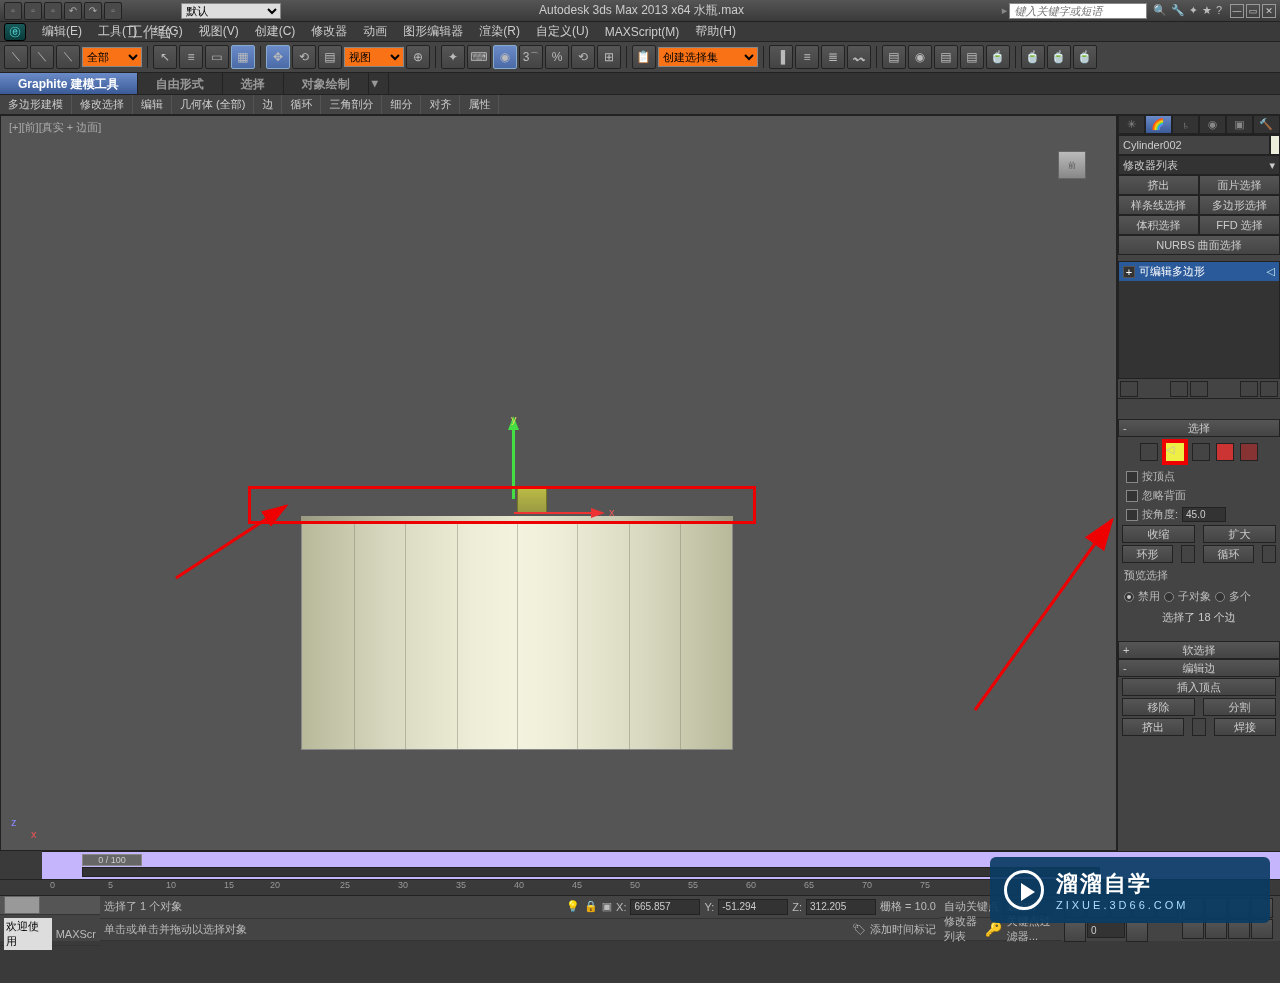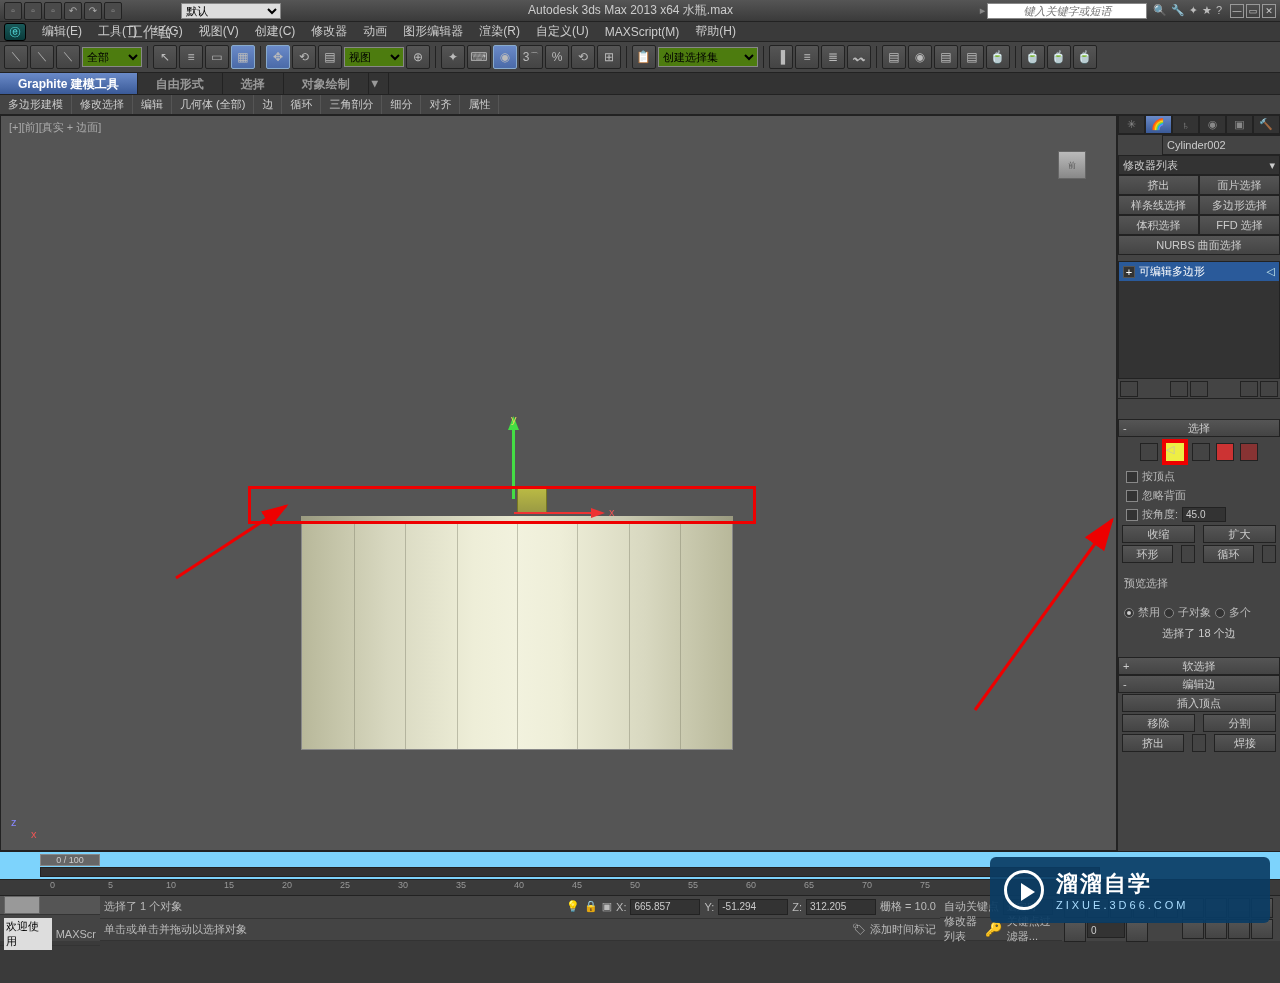--- a/index.html
+++ b/index.html
@@ -3,32 +3,32 @@
 <meta charset="utf-8">
 <style>
 * { margin: 0; padding: 0; box-sizing: border-box; font-family: "Microsoft YaHei", sans-serif; }
 body { background: #3a3a3a; color: #bbb; font-size: 11px; overflow: hidden; width: 1280px; height: 983px; position: relative; }
 .titlebar { height: 22px; background: linear-gradient(#555, #3a3a3a); display: flex; align-items: center; padding: 0 4px; border-bottom: 1px solid #222; }
 .titlebar .qat { display: flex; gap: 2px; }
 .icon-btn { width: 18px; height: 18px; background: #4a4a4a; border: 1px solid #222; border-radius: 2px; display: flex; align-items: center; justify-content: center; font-size: 10px; color: #aaa; }
 .titlebar .ws-label { margin-left: 6px; font-size: 15px; margin-top: 44px; }
 .titlebar .ws-select { background: #ddd; color: #000; border: 1px solid #888; font-size: 11px; height: 16px; width: 100px; margin-left: 4px; }
 .titlebar .title { flex: 1; text-align: center; color: #ccc; font-size: 12px; }
-.titlebar .search { width: 160px; height: 16px; background: #fff; border: 1px solid #888; font-size: 11px; color: #999; padding: 0 14px; font-style: italic; text-align: center; }
+.titlebar .search { width: 138px; height: 16px; background: #fff; border: 1px solid #888; font-size: 11px; color: #999; padding: 0 4px; font-style: italic; }
 .titlebar .right-icons { display: flex; gap: 4px; margin-left: 6px; }
 .win-btns { display: flex; gap: 2px; margin-left: 8px; }
 .win-btn { width: 14px; height: 14px; border: 1px solid #999; font-size: 9px; text-align: center; line-height: 12px; color: #ccc; }
 .menubar { height: 20px; background: #3a3a3a; display: flex; align-items: center; padding: 0 4px; border-bottom: 1px solid #222; }
 .app-icon { width: 22px; height: 18px; background: linear-gradient(#1a5a5a, #0a3a3a); border: 1px solid #000; border-radius: 3px; margin-right: 8px; color: #5dd; font-size: 11px; text-align: center; line-height: 16px; }
 .menu-item { padding: 2px 8px; color: #ccc; font-size: 12px; }
 .toolbar { padding: 3px 4px; background: #444; border-bottom: 1px solid #222; display: flex; align-items: center; gap: 2px; flex-wrap: nowrap; }
 .tb-btn { width: 24px; height: 24px; background: linear-gradient(#555, #444); border: 1px solid #222; border-radius: 2px; display: flex; align-items: center; justify-content: center; font-size: 12px; color: #bbb; }
 .tb-btn.active { background: linear-gradient(#6a8ac8, #4a6aa8); border-color: #8ac; }
 .tb-sep { width: 1px; height: 22px; background: #222; margin: 0 3px; }
-.tb-select { background: #4d7c0f; color: #000; border: 1px solid #888; height: 20px; font-size: 11px; }
+.tb-select { background: #f97316; color: #000; border: 1px solid #888; height: 20px; font-size: 11px; }
 .ribbon-tabs { height: 22px; background: #333; display: flex; border-bottom: 1px solid #222; font-weight: bold; }
 .ribbon-tab { padding: 3px 18px; color: #999; font-size: 12px; border-right: 1px solid #222; }
 .ribbon-tab.active { background: linear-gradient(#6a8ac8, #3a5a98); color: #fff; }
 .ribbon-sub { height: 20px; background: #444; display: flex; align-items: center; border-bottom: 1px solid #222; }
 .ribbon-sub-item { padding: 2px 8px; color: #ccc; font-size: 11px; border-right: 1px solid #555; }
 .main { display: flex; height: 736px; }
 .viewport { flex: 1; background: #555; position: relative; border: 1px solid #222; }
 .vp-label { position: absolute; top: 4px; left: 8px; color: #aaa; font-size: 11px; }
 .vp-cube { position: absolute; top: 35px; right: 30px; width: 28px; height: 28px; background: linear-gradient(#bbb, #888); border: 1px solid #666; color: #555; font-size: 8px; text-align: center; line-height: 28px; }
 .cylinder { position: absolute; left: 300px; top: 406px; width: 432px; height: 228px; background: linear-gradient(90deg, #b8b89a 0%, #d8d8c0 20%, #eeeed8 40%, #f2f2de 50%, #eeeed8 60%, #d8d8c0 80%, #b8b89a 100%); border: 1px solid #888; }
@@ -41,21 +41,21 @@
 .gizmo-x-head { position: absolute; left: 590px; top: 392px; width: 14px; height: 10px; background: #e33; clip-path: polygon(0 0, 100% 50%, 0 100%); }
 .gizmo-center { position: absolute; left: 516px; top: 371px; width: 30px; height: 27px; background: linear-gradient(#bb4, #994); border: 1px solid #772; }
 .axis-tl { position: absolute; bottom: 10px; left: 10px; }
 .axis-tl .z { color: #88f; }
 .axis-tl .x { color: #e55; margin-left: 20px; }
 .sel-line { position: absolute; left: 297px; top: 405px; width: 438px; height: 2px; background: #e33; }
 .cmd-panel { width: 163px; background: #444; border-left: 1px solid #222; display: flex; flex-direction: column; }
 .cmd-tabs { height: 20px; display: flex; background: #333; border-bottom: 1px solid #222; }
 .cmd-tab { flex: 1; border: 1px solid #222; display: flex; align-items: center; justify-content: center; font-size: 11px; color: #888; }
 .cmd-tab.active { background: linear-gradient(#6a8ac8, #3a5a98); color: #fff; }
-.obj-name { height: 20px; display: flex; margin-left: 44px; }
+.obj-name { height: 20px; display: flex; }
 .obj-name input { flex: 1; background: #444; border: 1px solid #222; color: #ccc; font-size: 11px; padding: 0 4px; }
 .color-swatch { width: 18px; background: #eed; border: 1px solid #222; }
 .mod-list-sel { height: 20px; background: #333; color: #ccc; border: 1px solid #222; font-size: 11px; padding: 0 4px; display: flex; align-items: center; justify-content: space-between; }
 .mod-btns { display: flex; flex-wrap: wrap; }
 .mod-btn { width: 50%; height: 20px; background: linear-gradient(#555, #444); border: 1px solid #222; color: #ccc; font-size: 11px; display: flex; align-items: center; justify-content: center; }
 .mod-full { width: 100%; height: 20px; background: linear-gradient(#555, #444); border: 1px solid #222; color: #ccc; font-size: 11px; display: flex; align-items: center; justify-content: center; }
 .stack { background: #333; border: 1px solid #222; height: 118px; margin-top: 6px; }
 .stack-item { background: #2a5a9a; color: #fff; padding: 2px 4px; font-size: 11px; display: flex; align-items: center; gap: 4px; }
 .stack-item .tri { color: #cee; }
 .stack-tools { height: 20px; display: flex; gap: 2px; justify-content: space-between; padding: 2px; border-bottom: 1px solid #222; }
@@ -70,21 +70,21 @@
 .chk-row { display: flex; align-items: center; padding: 2px 8px; gap: 4px; font-size: 11px; }
 .chk { width: 12px; height: 12px; border: 1px solid #888; background: #333; }
 .spin { width: 44px; height: 15px; background: #333; border: 1px solid #222; color: #ccc; font-size: 10px; padding: 0 3px; }
 .btn-row { display: flex; padding: 1px 4px; gap: 8px; }
 .panel-btn { flex: 1; height: 18px; background: linear-gradient(#555, #444); border: 1px solid #222; color: #ccc; font-size: 11px; display: flex; align-items: center; justify-content: center; }
 .small-sq { width: 14px; height: 18px; background: #444; border: 1px solid #222; }
 .radio-row { display: flex; padding: 2px 6px; gap: 4px; font-size: 11px; align-items: center; }
 .radio { width: 10px; height: 10px; border-radius: 50%; border: 1px solid #888; background: #333; }
 .radio.on::after { content: ''; display: block; width: 4px; height: 4px; background: #ccc; border-radius: 50%; margin: 2px; }
 .info-text { text-align: center; font-size: 11px; padding: 4px; color: #ccc; }
-.timeline { height: 28px; background: #7dd3fc; display: flex; align-items: center; border-top: 1px solid #222; position: relative; }
+.timeline { height: 28px; background: #c4b5fd; display: flex; align-items: center; border-top: 1px solid #222; position: relative; margin-left: 42px; }
 .time-slider { position: absolute; left: 40px; top: 2px; width: 60px; height: 12px; background: #666; border: 1px solid #888; color: #ccc; font-size: 9px; text-align: center; }
 .time-track { position: absolute; left: 40px; right: 180px; top: 15px; height: 10px; background: #333; border: 1px solid #222; }
 .status { height: 46px; background: #444; border-top: 1px solid #222; display: flex; }
 .status-left { width: 100px; display: flex; flex-direction: column; gap: 8px; }
 .status-mid { flex: 1; display: flex; flex-direction: column; }
 .status-row { height: 23px; display: flex; align-items: center; border-bottom: 1px solid #333; padding: 0 4px; gap: 4px; font-size: 11px; }
 .coord-box { width: 70px; height: 16px; background: #333; border: 1px solid #222; color: #ccc; font-size: 10px; padding: 0 3px; }
 .status-right { width: 340px; display: flex; }
 .nav-btns { display: flex; flex-wrap: wrap; width: 100px; gap: 1px; padding: 2px; }
 .nav-btn { width: 22px; height: 20px; background: linear-gradient(#555, #444); border: 1px solid #222; }
@@ -322,21 +322,21 @@
     <div class="btn-row">
       <div class="panel-btn">收缩</div>
       <div class="panel-btn">扩大</div>
     </div>
     <div class="btn-row">
       <div class="panel-btn">环形</div>
       <div class="small-sq"></div>
       <div class="panel-btn">循环</div>
       <div class="small-sq"></div>
     </div>
-    <div style="padding:12px 6px;font-size:11px">预览选择</div>
+    <div style="padding:4px 6px;font-size:11px">预览选择</div>
     <div class="radio-row">
       <div class="radio on"></div>
         <span>禁用</span>
       <div class="radio"></div>
         <span>子对象</span>
       <div class="radio"></div>
         <span>多个</span>
     </div>
     <div class="info-text">选择了 18 个边</div>
 
@@ -366,21 +366,21 @@
 
 <div class="timeline">
   <div class="time-slider">0 / 100</div>
   <div class="time-track"></div>
 </div>
 <div style="height:16px;background:#3a3a3a;border-top:1px solid #222;position:relative;font-size:9px;color:#999">
   <span style="position:absolute;left:50px">0</span>
     <span style="position:absolute;left:108px">5</span>
   <span style="position:absolute;left:166px">10</span>
     <span style="position:absolute;left:224px">15</span>
-  <span style="position:absolute;left:282px">20</span>
+  <span style="position:absolute;left:270px">20</span>
     <span style="position:absolute;left:340px">25</span>
   <span style="position:absolute;left:398px">30</span>
     <span style="position:absolute;left:456px">35</span>
   <span style="position:absolute;left:514px">40</span>
     <span style="position:absolute;left:572px">45</span>
   <span style="position:absolute;left:630px">50</span>
     <span style="position:absolute;left:688px">55</span>
   <span style="position:absolute;left:746px">60</span>
     <span style="position:absolute;left:804px">65</span>
   <span style="position:absolute;left:862px">70</span>

